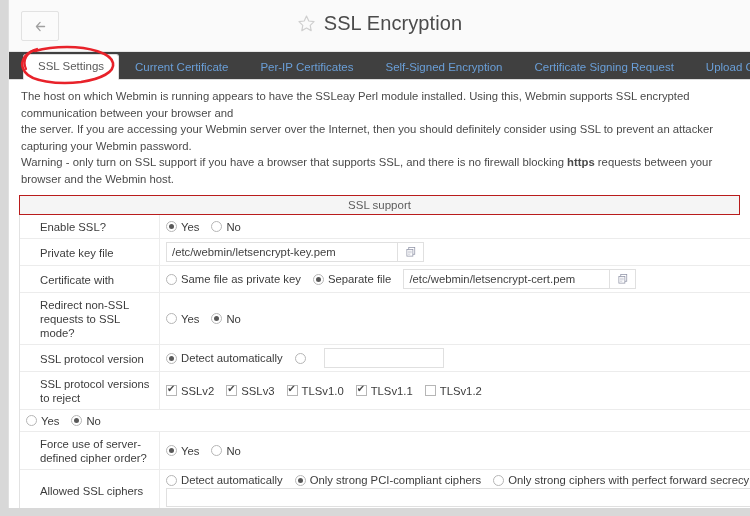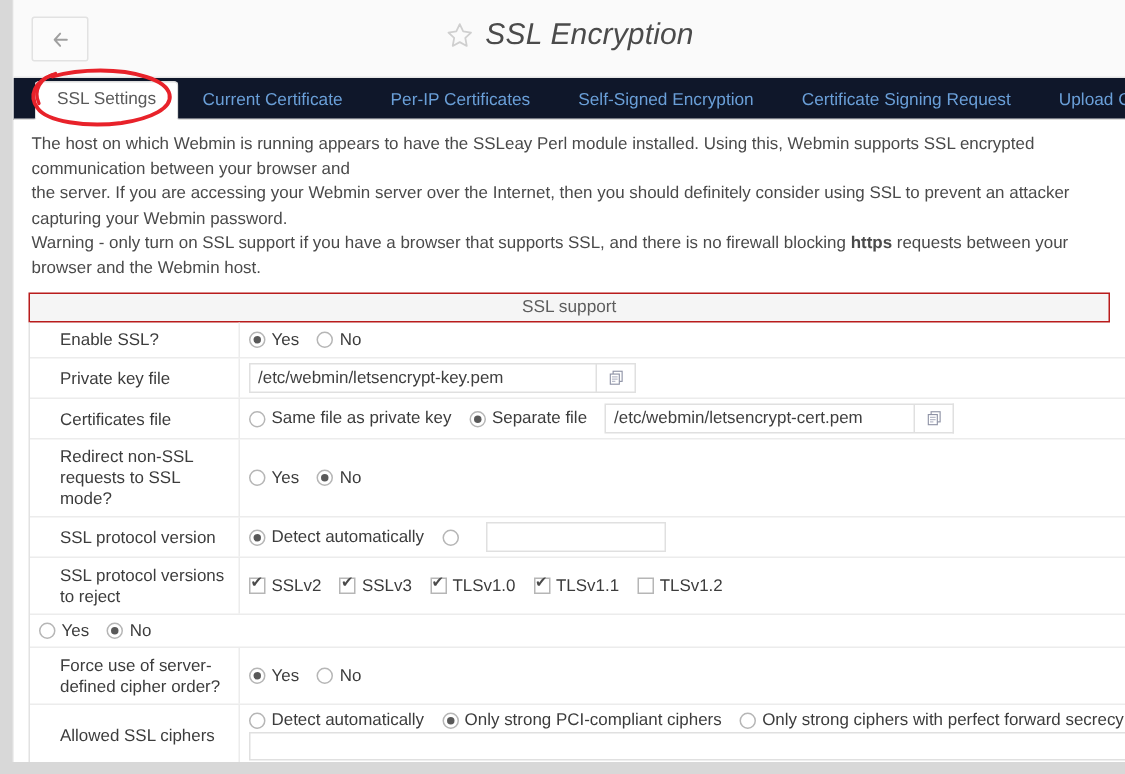--- a/index.html
+++ b/index.html
@@ -23,21 +23,20 @@
     border-left: 1px solid #e0e0e0;
     overflow: hidden;
   }
 
   
   .header {
     position: relative;
     height: 52px;
     background: #fafafa;
     border-bottom: 1px solid #e5e5e5;
-    font-style: italic;
   }
   .back-btn {
     position: absolute;
     left: 12px; top: 11px;
     width: 38px; height: 30px;
     border: 1px solid #e2e2e2;
     background: #fbfbfb;
     border-radius: 2px;
     display: flex; align-items: center; justify-content: center;
     color: #9a9a9a;
@@ -57,21 +56,21 @@
     color: #4b4b4b;
     font-weight: 400;
     letter-spacing: .1px;
   }
 
   
   .tabs {
     position: relative;
     height: 28px;
     border-bottom: 1px solid #dddddd;
-    background: #0f172a;
+    background: #404040;
     padding-left: 14px;
     display: flex;
     align-items: flex-end;
   }
   .tab {
     font-size: 11.5px;
     color: #6a9fd8;
     padding: 6px 16px 7px 16px;
     white-space: nowrap;
     cursor: pointer;
@@ -296,21 +295,21 @@
                 <rect x="5" y="2" width="8" height="9" fill="#fff" stroke="#8f93a6" stroke-width="1"></rect>
                 <rect x="2.5" y="4.5" width="8" height="9" fill="#fff" stroke="#8f93a6" stroke-width="1"></rect>
                 <path d="M4 7 h5 M4 9 h5 M4 11 h3" stroke="#b9bcca" stroke-width="0.9"></path>
               </svg>
             </span>
           </span>
         </div>
       </div>
 
       <div class="row">
-        <div class="lbl">Certificates file</div>
+        <div class="lbl">Certificate with</div>
         <div class="val">
           <span class="opt">
             <span class="radio"></span>
             <span>Same file as private key</span>
           </span>
           <span class="opt">
             <span class="radio on"></span>
             <span>Separate file</span>
           </span>
           <span class="input-group">

